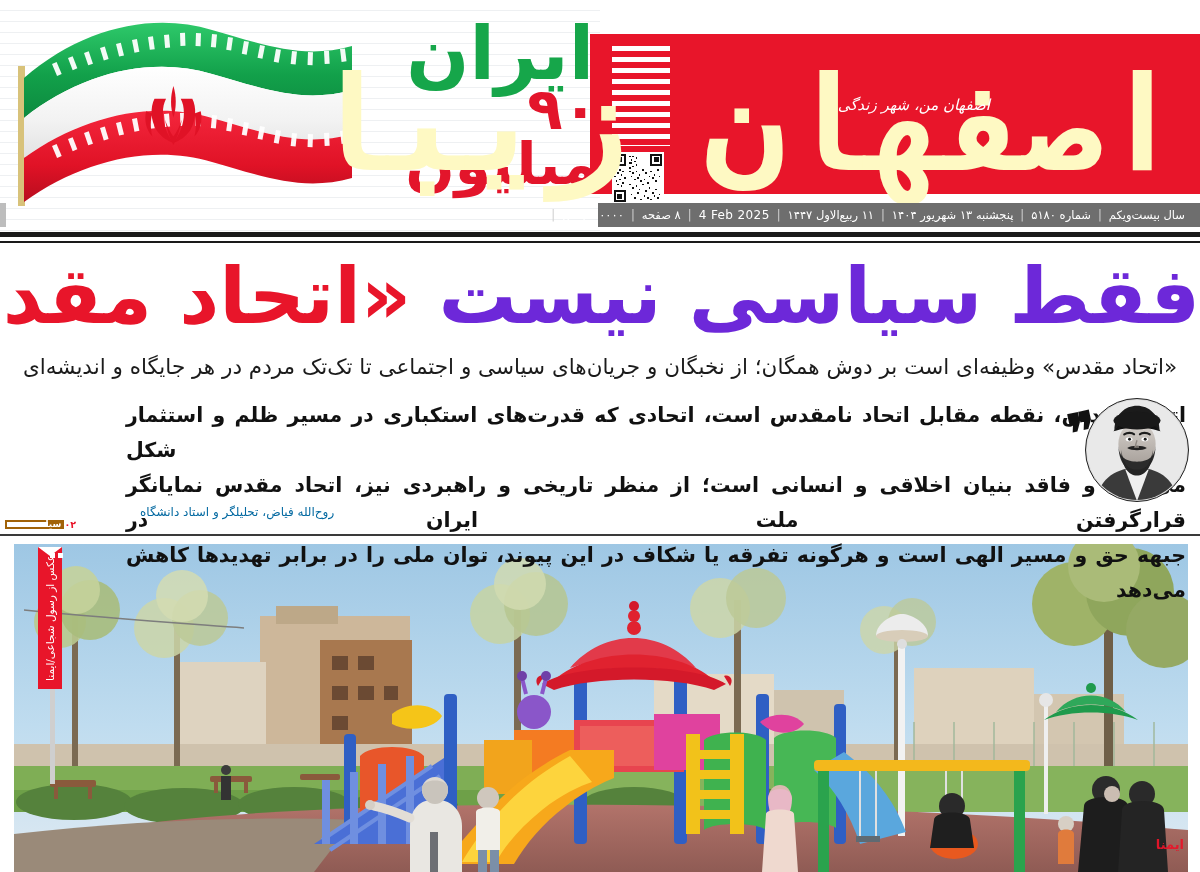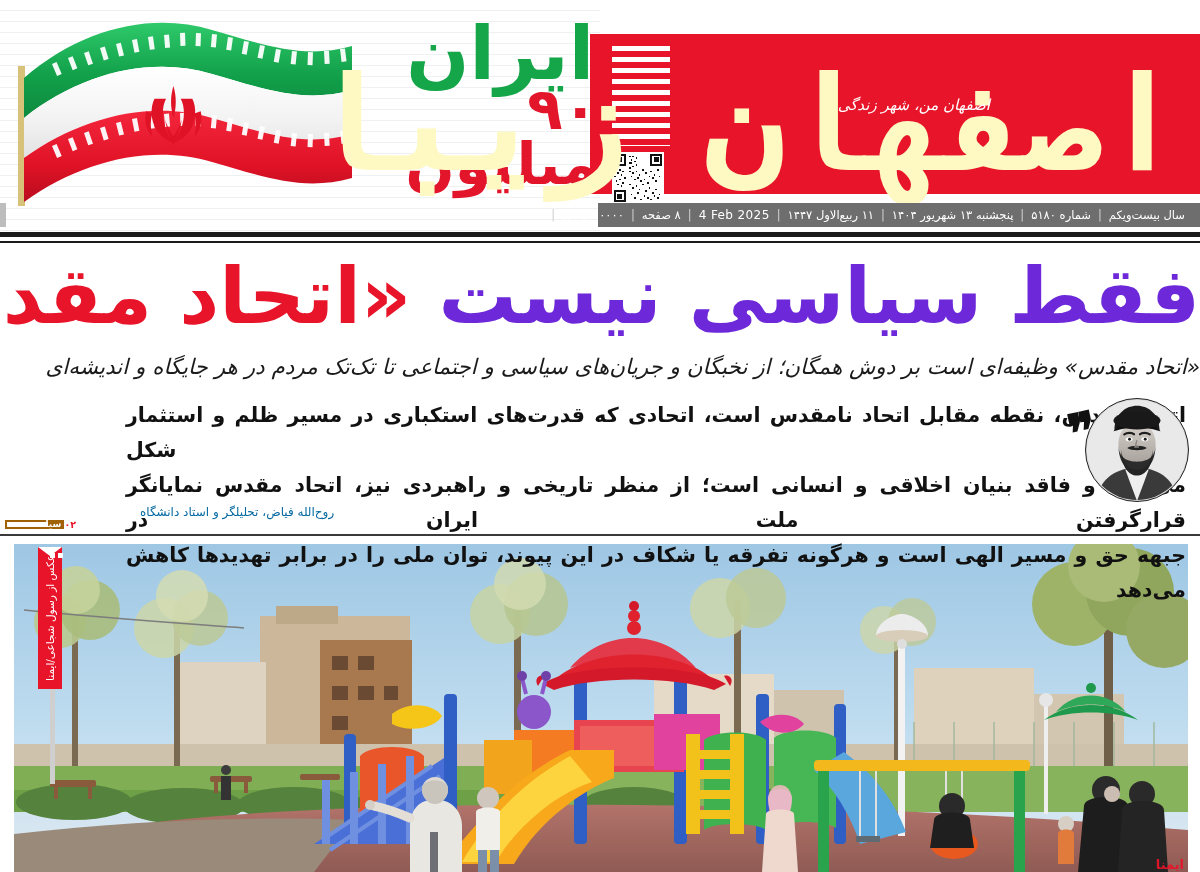--- a/index.html
+++ b/index.html
@@ -96,25 +96,24 @@
   .headline{
     position:absolute;right:0;top:248px;width:1200px;
     direction:rtl;text-align:center;white-space:nowrap;
     font-size:78px;font-weight:bold;line-height:96px;letter-spacing:-3px;
     z-index:7;
   }
   .headline .hl-red{color:#e8152a;}
   .headline .hl-black{color:#6d28d9;}
 
   .subhead{
-    position:absolute;right:0;top:352px;width:1032px;
+    position:absolute;right:0;top:352px;width:1200px;
     direction:rtl;text-align:center;
     font-size:21.5px;color:#1b1b1b;line-height:30px;white-space:nowrap;
     z-index:7;
-    font-style:italic;
   }
 
   
   .lead{
     position:absolute;right:14px;top:398px;width:1060px;
     direction:rtl;text-align:justify;
     font-size:20.5px;font-weight:bold;line-height:35px;color:#111;
     z-index:7;
   }
   .lead .ln{display:block;text-align:justify;text-align-last:justify;}
@@ -176,21 +175,21 @@
     border-left:12px solid transparent;border-right:12px solid transparent;
     border-top:9px solid #fff;
   }
   .credit-dots{
     position:absolute;left:50%;top:6px;transform:translateX(-50%);
     display:flex;flex-direction:column;gap:3px;z-index:2;
   }
   .credit-dots i{display:block;width:5px;height:5px;background:#fff;}
 
   .photo-logo{
-    position:absolute;right:16px;bottom:0;z-index:12;
+    position:absolute;right:16px;bottom:20px;z-index:12;
     font-size:13px;color:#e8152a;font-weight:bold;direction:rtl;opacity:.95;
   }
 </style>
 </head>
 <body>
 
 <div class="page">
 
   <div class="paper-lines"></div>
 

